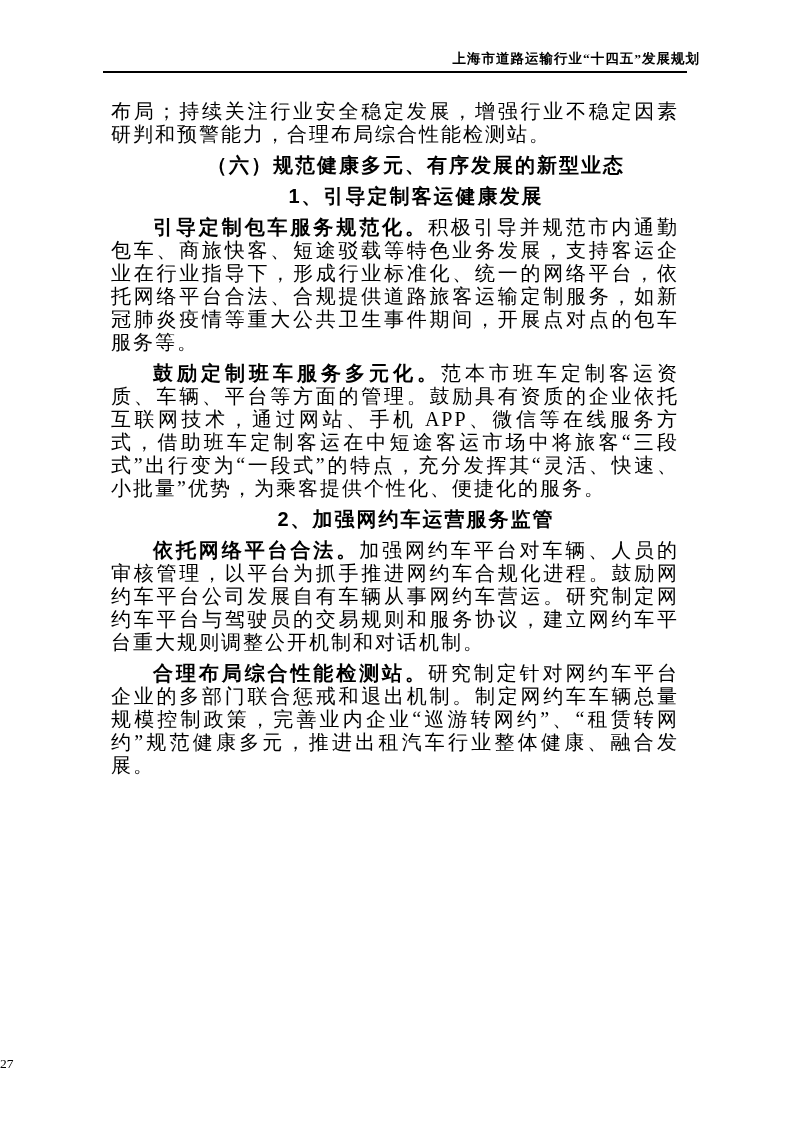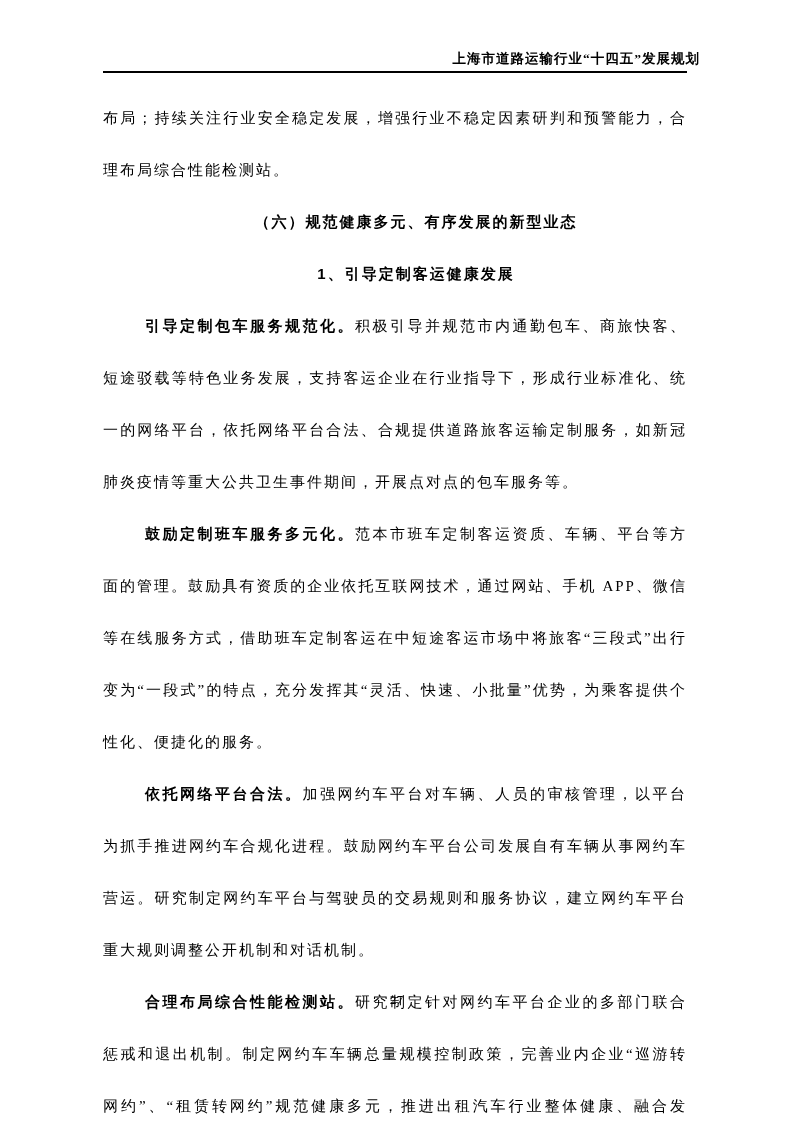--- a/index.html
+++ b/index.html
@@ -45,43 +45,42 @@
     width: 584px;
     font-size: 18px;
     line-height: 36.5px;
     letter-spacing: 2px;
     text-align: justify;
     text-justify: inter-character;
   }
   .doc-body p,
   .doc-body h2,
   .doc-body h3 {
-    margin: 0;
+    margin: 8px;
     padding: 0;
-    font-size: 15px;
-    line-height: 52px;
+    font-size: 20px;
+    line-height: 23px;
     text-indent: 42px;
   }
   p.continuation { text-indent: 0; }
   .doc-body h2, .doc-body h3 {
     font-family: "Liberation Sans", sans-serif;
     font-weight: bold;
     text-align: center;
     letter-spacing: 2px;
   }
   .lead {
     font-weight: bold;
   }
   
   .page-footer {
     position: absolute;
-    top: 992px;
+    top: 1056px;
     left: 0;
     width: 793px;
-    text-align: center;
     font-size: 13.5px;
     line-height: 16px;
   }
 </style>
 </head>
 <body>
 
 <div class="page">
 
   <div class="header-title">上海市道路运输行业“十四五”发展规划</div>
@@ -92,20 +91,21 @@
     <p class="continuation"><span>布局；持续关注行业安全稳定发展，增强行业不稳定因素研判和预警能力，合理布局综合性能检测站。</span></p>
 
     <h2>（六）规范健康多元、有序发展的新型业态</h2>
 
     <h3>1、引导定制客运健康发展</h3>
 
     <p><span class="lead">引导定制包车服务规范化。</span><span>积极引导并规范市内通勤包车、商旅快客、短途驳载等特色业务发展，支持客运企业在行业指导下，形成行业标准化、统一的网络平台，依托网络平台合法、合规提供道路旅客运输定制服务，如新冠肺炎疫情等重大公共卫生事件期间，开展点对点的包车服务等。</span></p>
 
     <p><span class="lead">鼓励定制班车服务多元化。</span><span>范本市班车定制客运资质、车辆、平台等方面的管理。鼓励具有资质的企业依托互联网技术，通过网站、手机 APP、微信等在线服务方式，借助班车定制客运在中短途客运市场中将旅客“三段式”出行变为“一段式”的特点，充分发挥其“灵活、快速、小批量”优势，为乘客提供个性化、便捷化的服务。</span></p>
 
+    <h3>2、加强网约车运营服务监管</h3>
 
     <p><span class="lead">依托网络平台合法。</span><span>加强网约车平台对车辆、人员的审核管理，以平台为抓手推进网约车合规化进程。鼓励网约车平台公司发展自有车辆从事网约车营运。研究制定网约车平台与驾驶员的交易规则和服务协议，建立网约车平台重大规则调整公开机制和对话机制。</span></p>
 
     <p><span class="lead">合理布局综合性能检测站。</span><span>研究制定针对网约车平台企业的多部门联合惩戒和退出机制。制定网约车车辆总量规模控制政策，完善业内企业“巡游转网约”、“租赁转网约”规范健康多元，推进出租汽车行业整体健康、融合发展。</span></p>
 
   </div>
 
   <div class="page-footer">
     <span>27</span>
   </div>

